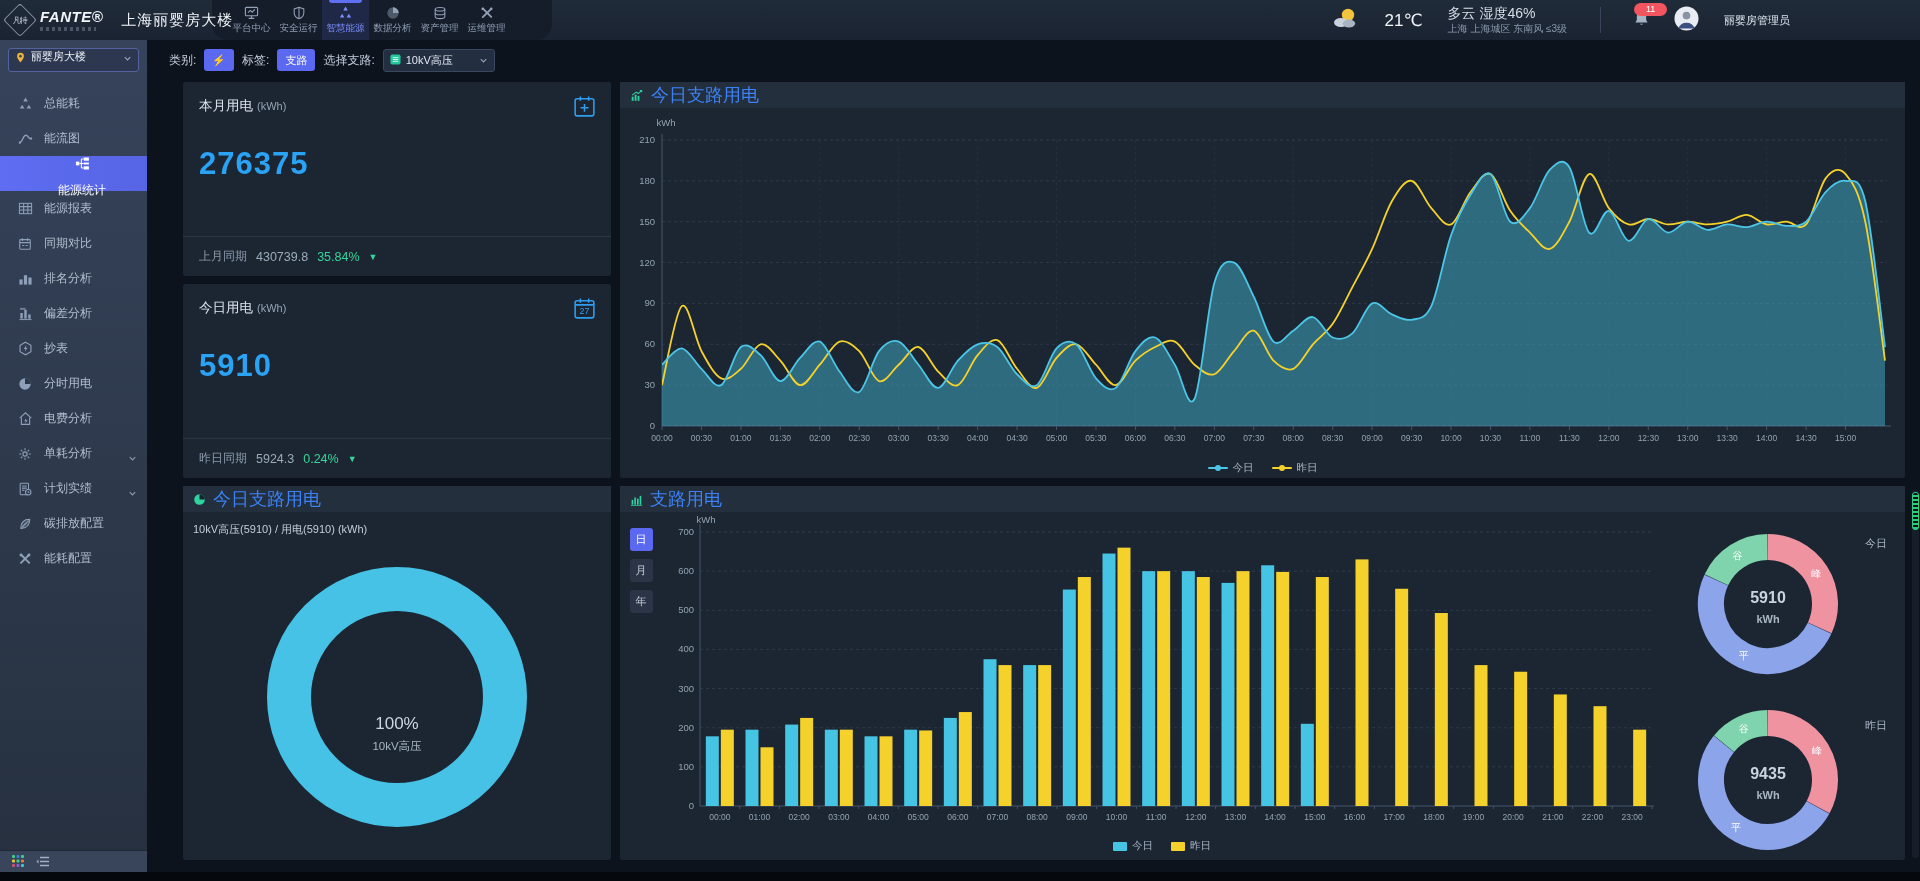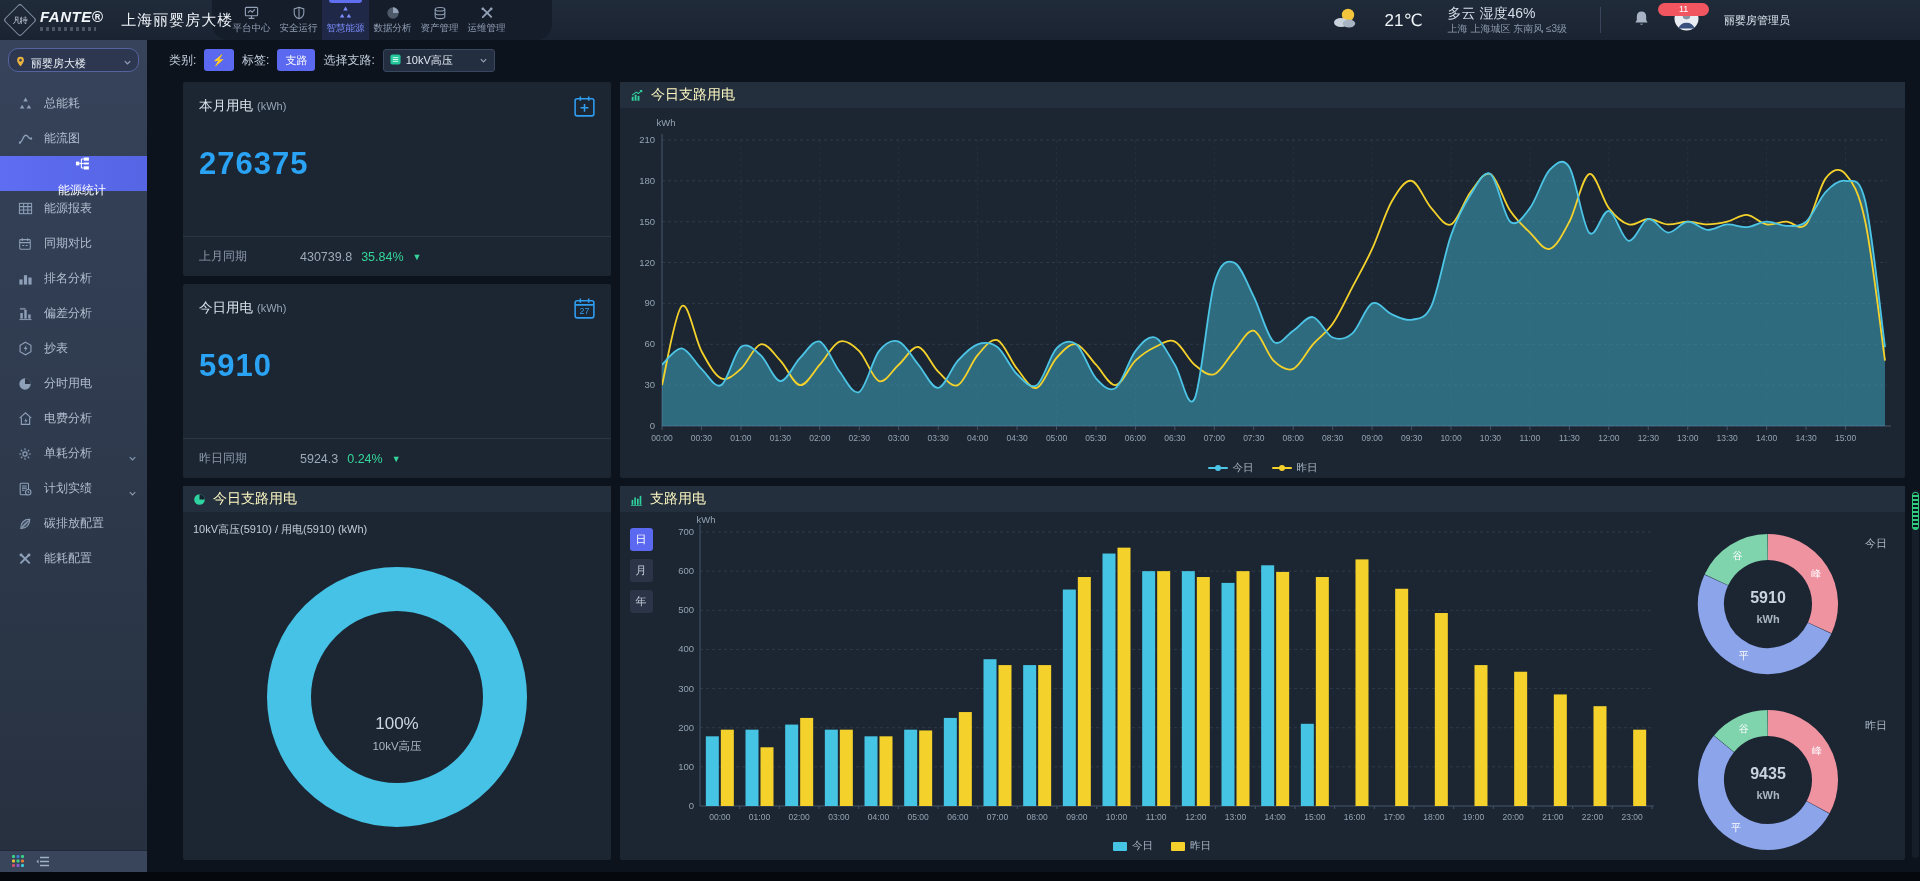--- a/index.html
+++ b/index.html
@@ -23,56 +23,56 @@
   .nav-item.active { background:rgba(95,111,240,.14); color:#7c8eff;text-align:right; }
   .nav-item.active .nav-lab { color:#7c8eff; }
   .nav-ind { position:absolute; top:0; left:7px; width:33px; height:3px; background:#5f6ff0; border-radius:0 0 3px 3px; }
   #header-right { position:absolute; right:130px; top:0; height:40px; display:flex; align-items:center; gap:25px; }
   .temp { color:#f0f4f8; font-size:17px; }
   .weather-lines { display:flex; flex-direction:column; line-height:1.25; }
   .weather-l1 { color:#d5dde8; font-size:14px; }
   .weather-l2 { color:#8b98ac; font-size:10px; }
   .hdr-divider { width:1px; height:26px; background:#39455a; margin:0 8px; }
   .bell-wrap { position:relative; cursor:pointer; }
-  .bell-badge { position:absolute; top:-7px; left:24px; min-width:17px; height:13px; background:#f05560; color:#fff; font-size:9px; border-radius:7px; display:flex; align-items:center; justify-content:center; padding:0 21px; }
+  .bell-badge { position:absolute; top:-7px; left:0; min-width:17px; height:13px; background:#f05560; color:#fff; font-size:9px; border-radius:7px; display:flex; align-items:center; justify-content:center; padding:0 12px; }
   .user-name { color:#dbe3ee; font-size:11px; }
 
   
   #sidebar { position:absolute; left:0; top:40px; width:147px; height:832px; background:linear-gradient(180deg,#36435a,#26303f); z-index:4; display:flex; flex-direction:column; }
-  .bldg-select { margin:8px 8px 14px 8px; height:24px; border:1px solid #5463a0; border-radius:10px; background:#2d3850; display:flex; align-items:flex-end; padding:0 6px; gap:5px; cursor:pointer; }
+  .bldg-select { margin:8px 8px 14px 8px; height:24px; border:1px solid #5463a0; border-radius:3px; background:#2d3850; display:flex; align-items:flex-start; padding:0 6px; gap:5px; cursor:pointer; }
   .bldg-select .bs-label { color:#e8eef6; font-size:11px; flex:1; white-space:nowrap; overflow:hidden; }
   .menu-item { position:relative; height:35px; display:flex; align-items:center; padding-left:17px; gap:11px; cursor:pointer; color:#8ea0b8; }
   .menu-item .mi-ico { width:16px; height:16px; display:flex; align-items:center; justify-content:center; font-size:13px; }
   .menu-item .mi-lab { font-size:12px; color:#b2bfd0; white-space:nowrap; }
   .menu-item.active { background:linear-gradient(90deg,#5e6df2,#5565e4); color:#fff;flex-direction:column; }
   .menu-item.active .mi-lab { color:#fff; }
   .mi-chev { position:absolute; right:10px; top:13px; }
   #sidebar-footer { margin-top:auto; height:22px; border-top:1px solid #202838; background:#39455a; display:flex; align-items:center; gap:12px; padding-left:12px; }
 
   
   #content { position:absolute; left:147px; top:40px; width:1773px; height:832px; background:#0c131d; }
   #filter-row { position:absolute; left:22px; top:8px; height:24px; display:flex; align-items:center; gap:8px; }
   .f-label { color:#c3cedd; font-size:12px; }
   .f-btn { height:22px; min-width:26px; background:#5a69f0; color:#fff; border:none; border-radius:3px; font-size:11px; padding:0 8px; display:flex; align-items:center; justify-content:center; cursor:pointer; }
   .f-select { width:112px; height:23px; background:#232e40; border:1px solid #3a4760; border-radius:3px; display:flex; align-items:center; gap:5px; padding:0 6px; cursor:pointer; }
   .f-select .fs-val { color:#dfe7f0; font-size:11px; flex:1; white-space:nowrap; }
 
   .panel { position:absolute; background:#1c2632; border-radius:2px; }
   .panel-header { height:26px; background:#242f3d; display:flex; align-items:center; gap:7px; padding:0 10px; }
-  .panel-title { color:#fef9c3; font-size:14px; }
+  .panel-title { color:#3b82f6; font-size:18px; }
   .green-ico { color:#2fd3a0; display:flex; align-items:center; }
 
   .stat-card { padding:14px 16px; }
   .stat-title { color:#dbe3ec; font-size:13.5px; }
   .stat-unit { color:#96a4b5; font-size:11px; margin-left:4px;text-align:right; }
   .stat-icon { position:absolute; right:14px; top:12px; }
   .stat-value { position:absolute; left:16px; top:64px; font-size:31px; font-weight:bold; color:#2aa3f5; letter-spacing:1px; }
   .stat-footer { position:absolute; left:0; bottom:0; width:100%; height:40px; border-top:1px solid #2b3645; display:flex; align-items:center; padding:0 16px; gap:9px; }
   .cmp-label { color:#8b99ab; font-size:12px; }
-  .cmp-value { color:#9caaba; font-size:12.5px;margin-left:44px; }
+  .cmp-value { color:#9caaba; font-size:12.5px; }
   .cmp-pct { color:#35d69a; font-size:12.5px; }
   .cmp-arrow { color:#35d69a; font-size:9px; }
 
   .donut-sub { position:absolute; left:10px; top:36px; color:#c2cdd9; font-size:11px; }
   .donut-center { position:absolute; left:0; top:156px; width:100%; text-align:center; pointer-events:none; }
   .dc-pct { color:#ccd6e0; font-size:17px; }
   .dc-lab { color:#aab6c4; font-size:11.5px; margin-top:5px; }
 
   .chart-legend { display:flex; justify-content:center; align-items:center; gap:18px; height:24px; }
   .lg-item { display:flex; align-items:center; gap:5px; cursor:pointer; }

